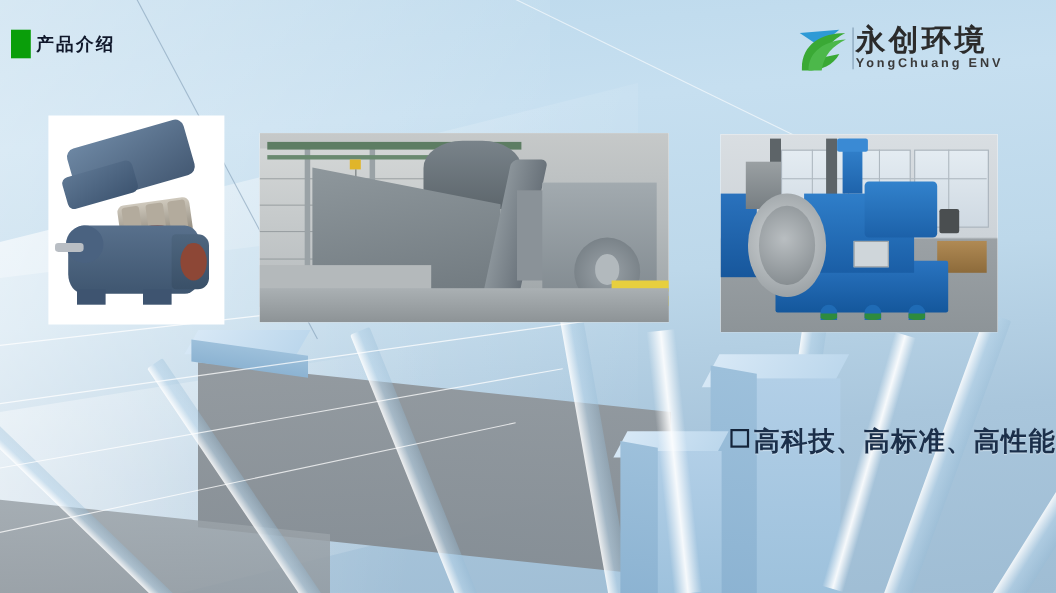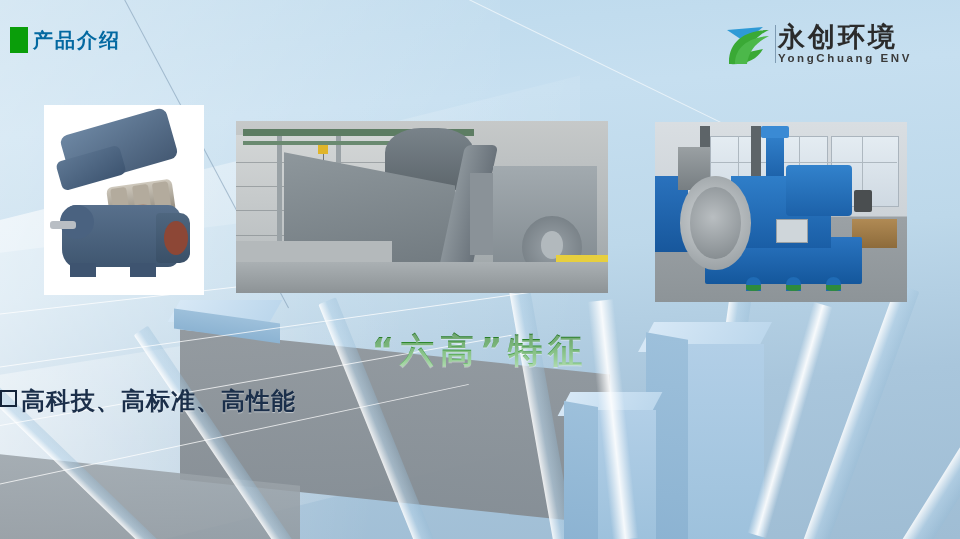--- a/index.html
+++ b/index.html
@@ -58,21 +58,21 @@
   .pillar{position:absolute;}
   .pillar .cap{position:absolute;background:linear-gradient(100deg,#d7e8f6,#bcd7ec);}
   .pillar .frontf{position:absolute;background:linear-gradient(180deg,#b2cfe7,#9dc1dc);}
   .pillar .sidef{position:absolute;background:linear-gradient(180deg,#9dc0db,#8cb3d2);}
 
   .vglow{position:absolute;background:linear-gradient(90deg,rgba(255,255,255,0),rgba(255,255,255,.9),rgba(255,255,255,0));}
 
   
   .header{position:absolute;left:0;top:0;width:100%;height:80px;}
   .hdr-mark{position:absolute;left:10px;top:27px;width:18px;height:26px;background:#0a9e0a;}
-  .hdr-title{position:absolute;left:33px;top:28px;font-size:20px;font-weight:bold;color:#0369a1;
+  .hdr-title{position:absolute;left:33px;top:28px;font-size:16px;font-weight:bold;color:#0f172a;
              letter-spacing:2px;line-height:24px;
              font-family:"DejaVu Sans","Liberation Sans",sans-serif;}
 
   
   .logo{position:absolute;right:48px;top:22px;display:flex;align-items:center;gap:2px;}
   .logo-mark{width:50px;height:44px;position:relative;}
   .logo-div{width:1px;height:38px;background:rgba(70,100,130,.55);}
   .logo-txt{display:flex;flex-direction:column;line-height:1;}
   .logo-cn{font-size:27px;font-weight:bold;color:#2b2b2b;letter-spacing:3px;
            font-family:"DejaVu Sans","Liberation Sans",sans-serif;}
@@ -156,21 +156,21 @@
   .crate{position:absolute;right:4%;top:54%;width:18%;height:16%;background:linear-gradient(180deg,#b08a54,#8d6b3b);}
   .bag{position:absolute;right:14%;top:38%;width:7%;height:12%;background:#4a4e50;border-radius:2px;}
 
   
   .big-title{position:absolute;left:0;top:328px;width:100%;text-align:center;
              font-size:34px;font-weight:bold;letter-spacing:6px;
              font-family:"DejaVu Sans","Liberation Sans",sans-serif;
              background:linear-gradient(180deg,#1f6b1f 0%,#2f8a2f 35%,#5fb45f 68%,#a9d9a9 100%);
              -webkit-background-clip:text;background-clip:text;color:transparent;
              text-shadow:0 1px 0 rgba(255,255,255,.35);}
-  .bullets{position:absolute;left:0;top:386px;width:100%;text-align:left;color:#1b2f4a;
+  .bullets{position:absolute;left:0;top:386px;width:100%;text-align:right;color:#1b2f4a;
            font-family:"DejaVu Sans","Liberation Sans",sans-serif;font-weight:bold;}
   .bl-row{font-size:24px;letter-spacing:1px;line-height:30px;
           text-shadow:0 1px 1px rgba(255,255,255,.45);}
   .bl-mark{display:inline-block;width:13px;height:13px;border:2px solid #14243a;
            margin-right:4px;vertical-align:2px;background:transparent;}
 </style>
 </head>
 <body>
 
 <div id="slide">
@@ -316,21 +316,20 @@
         </div>
       <div class="mount" style="left:52%">
           <i></i>
         </div>
       <div class="mount" style="left:68%">
           <i></i>
         </div>
     </div>
   </div>
 
-  <div class="big-title">“六高”特征</div>
 
   <div class="bullets">
     <div class="bl-row">
       <span class="bl-mark"></span><span>高科技、高标准、高性能</span>
     </div>
   </div>
 
 </div>
 
 </body></html>

